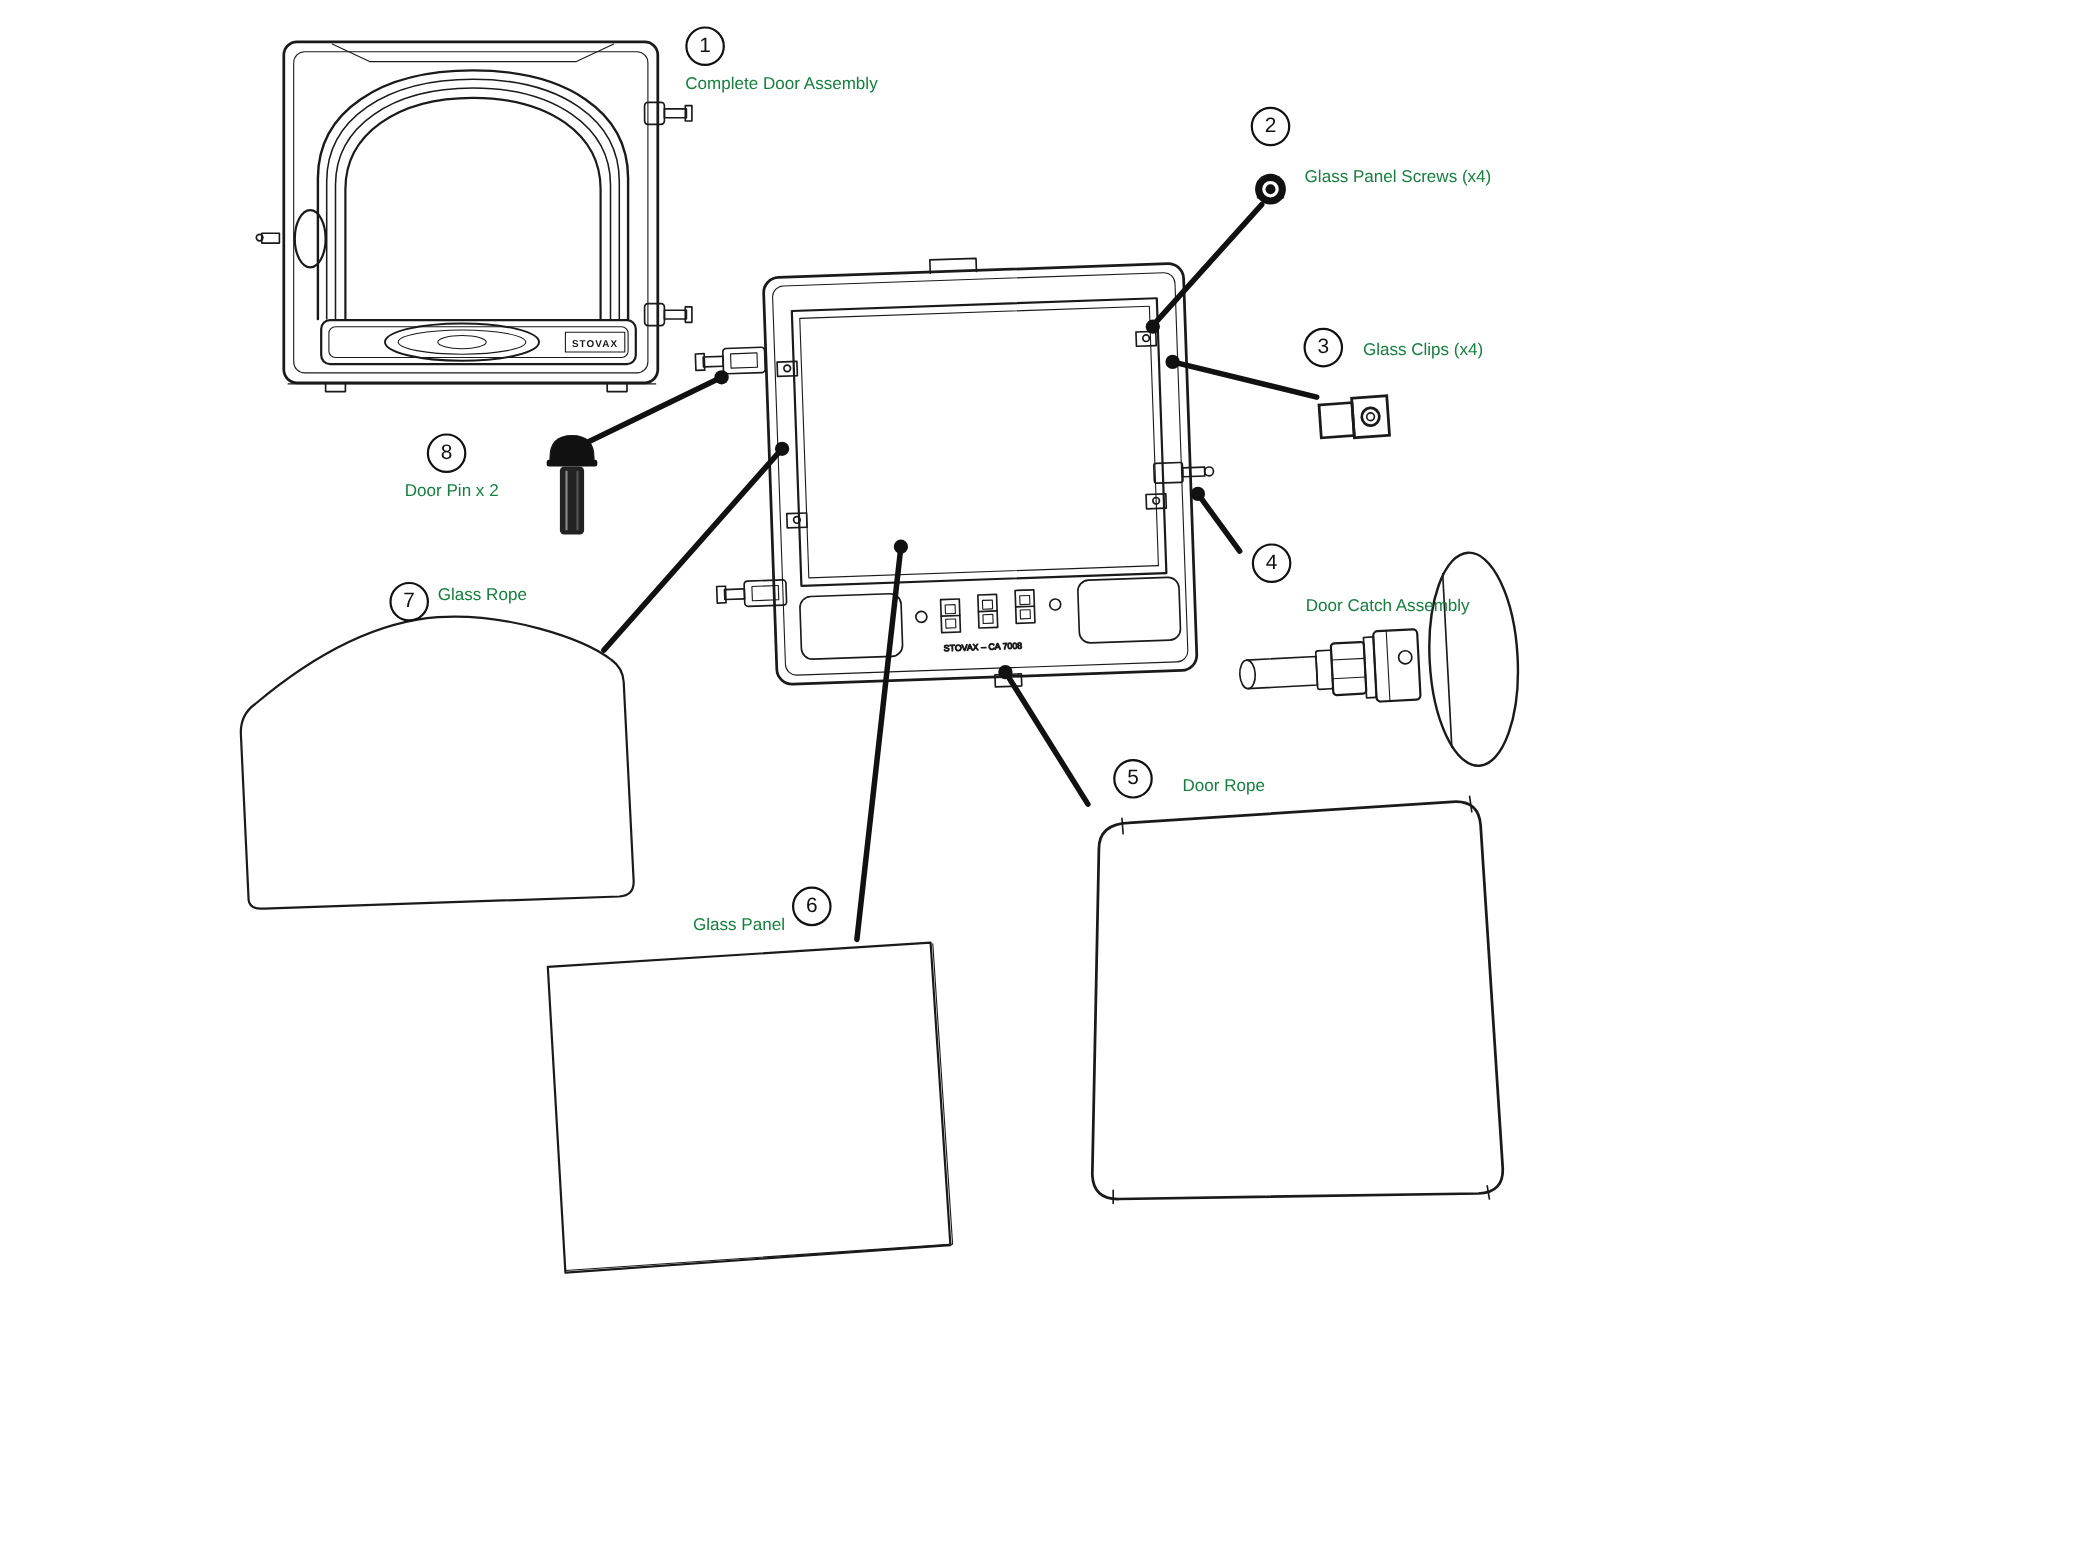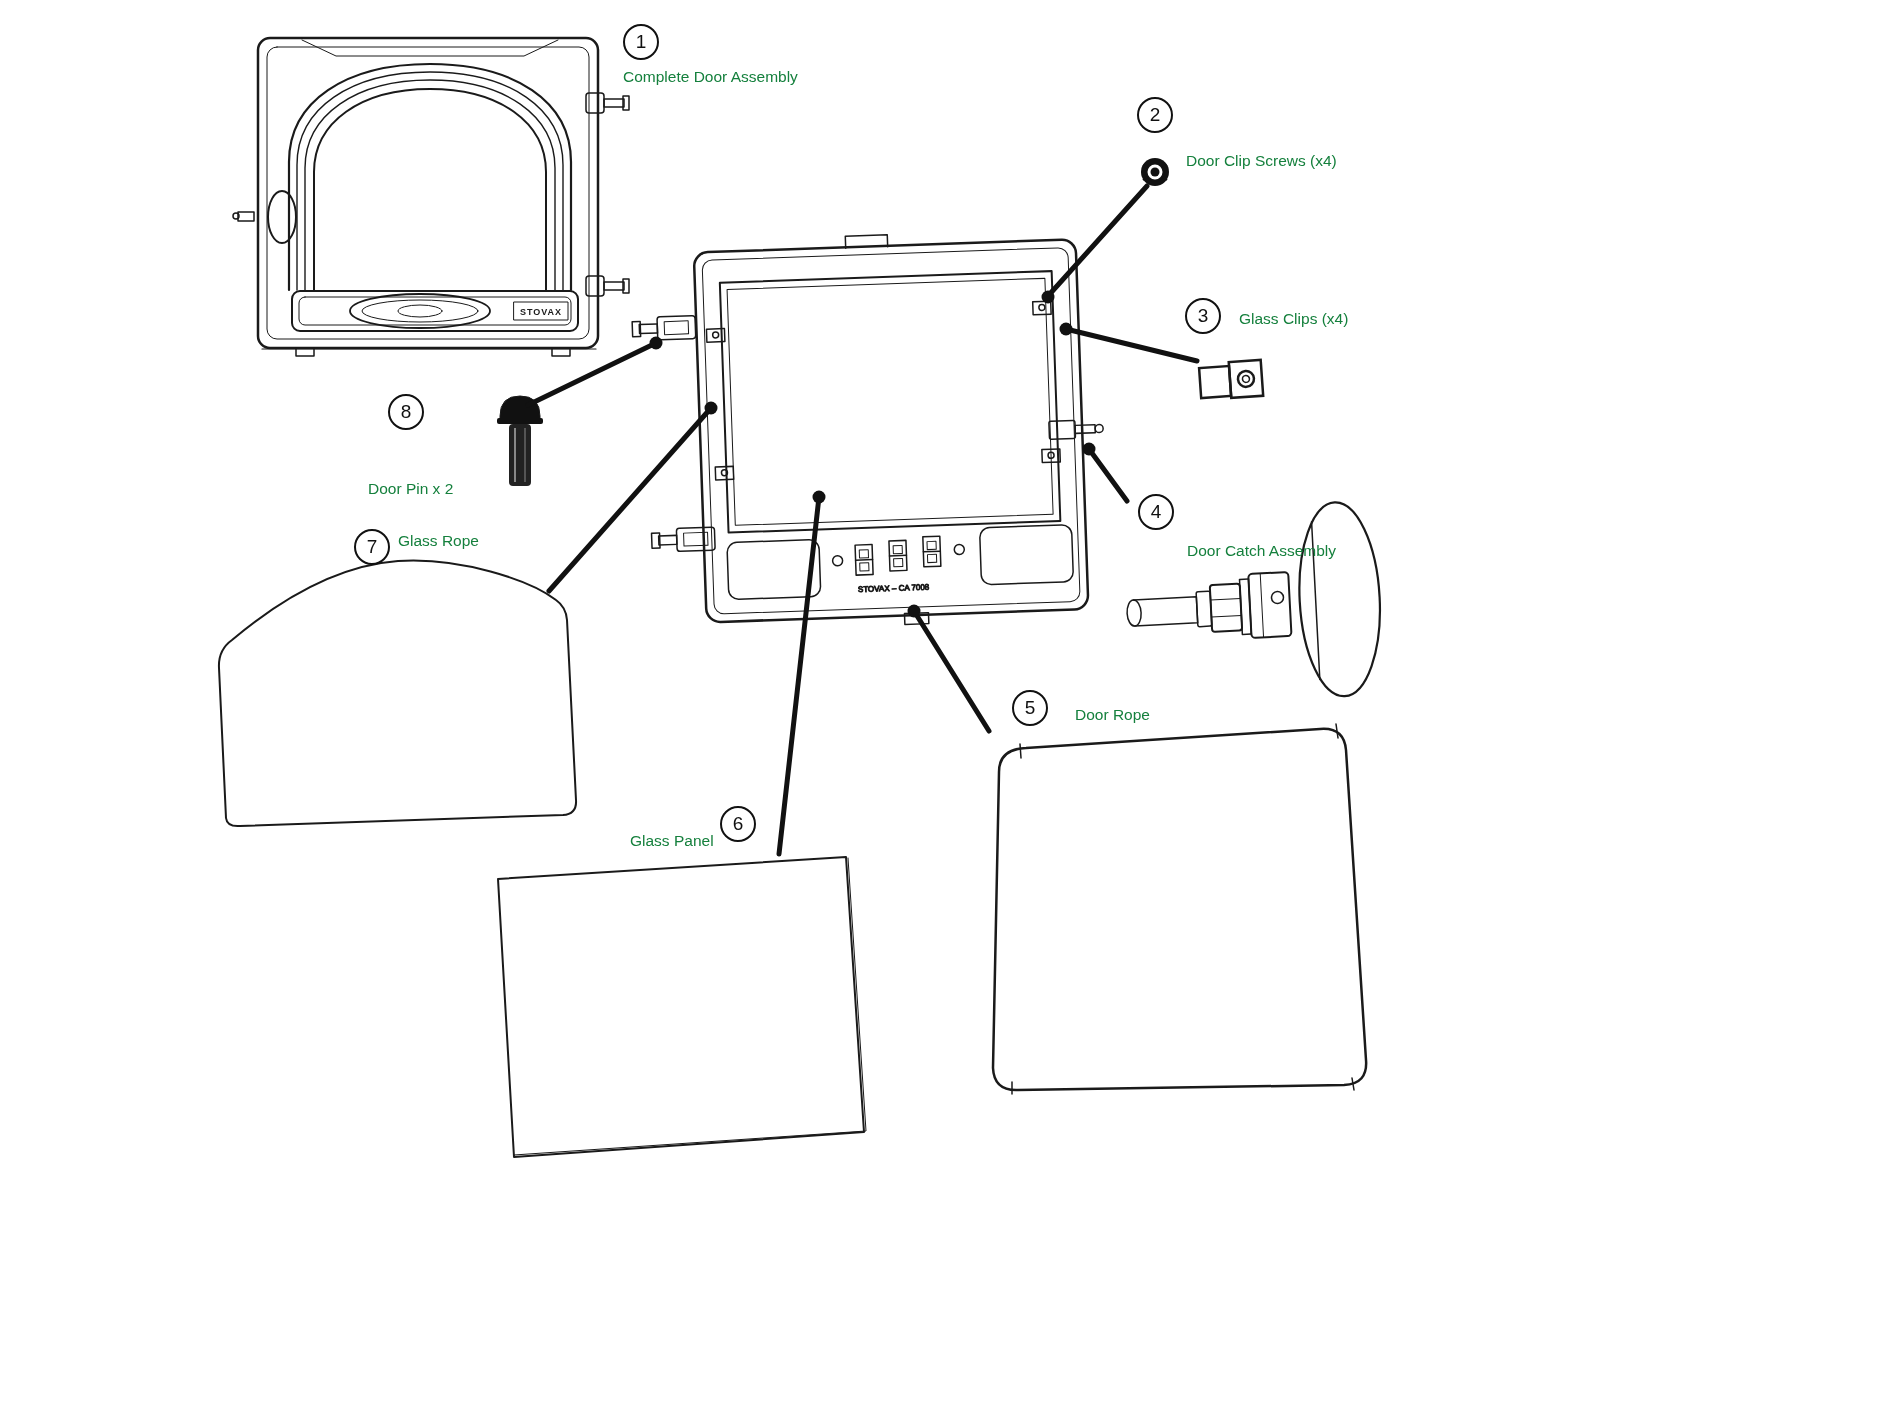--- a/index.html
+++ b/index.html
@@ -197,21 +197,21 @@
   <div class="callout-badge" style="left:623px;top:24px;">1</div>
   <div class="callout-badge" style="left:1137px;top:97px;">2</div>
   <div class="callout-badge" style="left:1185px;top:298px;">3</div>
   <div class="callout-badge" style="left:1138px;top:494px;">4</div>
   <div class="callout-badge" style="left:1012px;top:690px;">5</div>
   <div class="callout-badge" style="left:720px;top:806px;">6</div>
   <div class="callout-badge" style="left:354px;top:529px;">7</div>
   <div class="callout-badge" style="left:388px;top:394px;">8</div>
 
   <div class="part-label" style="left:623px;top:68px;">Complete Door Assembly</div>
-  <div class="part-label" style="left:1186px;top:152px;">Door Clip Screws (x4)</div>
+  <div class="part-label" style="left:1186px;top:152px;">Glass Panel Screws (x4)</div>
   <div class="part-label" style="left:1239px;top:310px;">Glass Clips (x4)</div>
   <div class="part-label" style="left:1187px;top:542px;">Door Catch Assembly</div>
   <div class="part-label" style="left:1075px;top:706px;text-align:center;">Door Rope</div>
   <div class="part-label" style="left:614px;top:832px;margin-left:16px;">Glass Panel</div>
   <div class="part-label" style="left:398px;top:532px;">Glass Rope</div>
-  <div class="part-label" style="left:368px;top:438px;margin-top:42px;">Door Pin x 2</div>
+  <div class="part-label" style="left:368px;top:438px;">Door Pin x 2</div>
 
 </div>
 
 </body></html>

